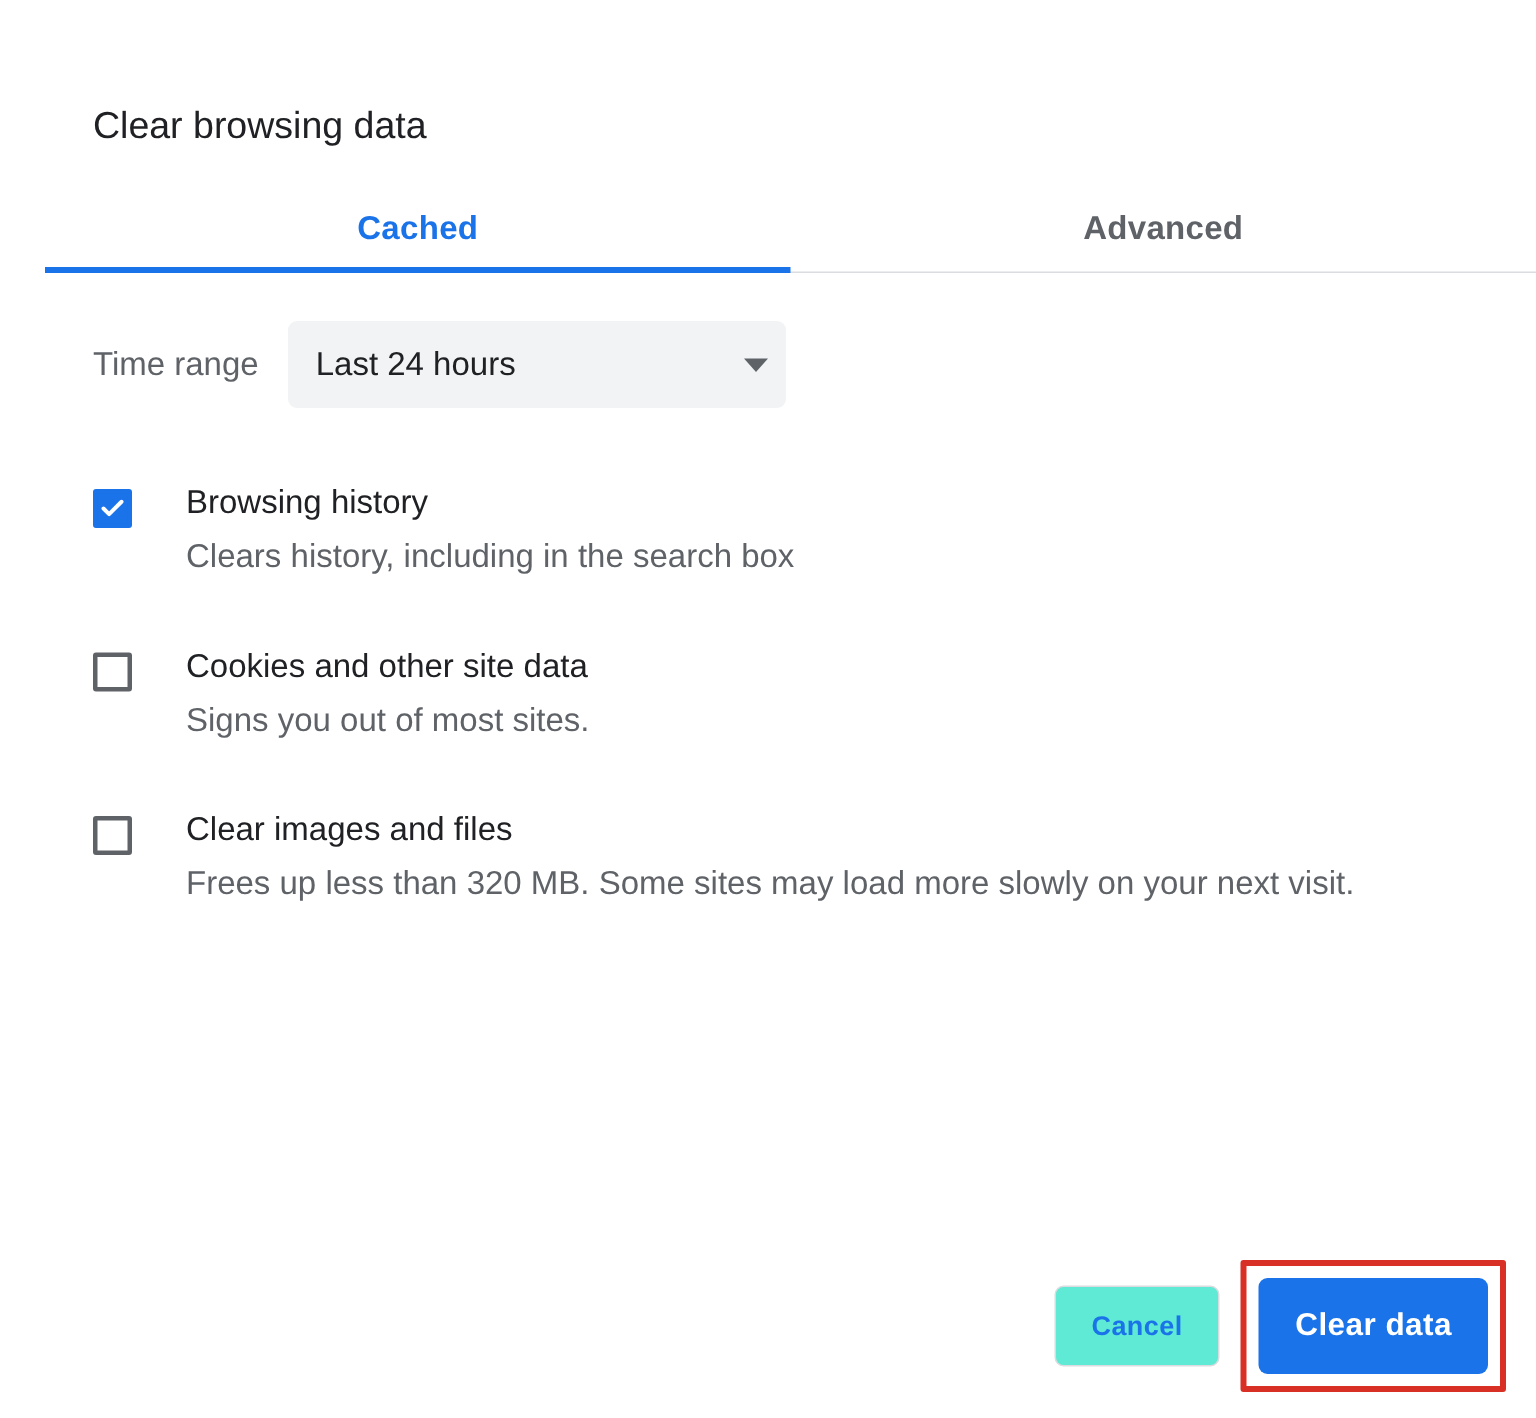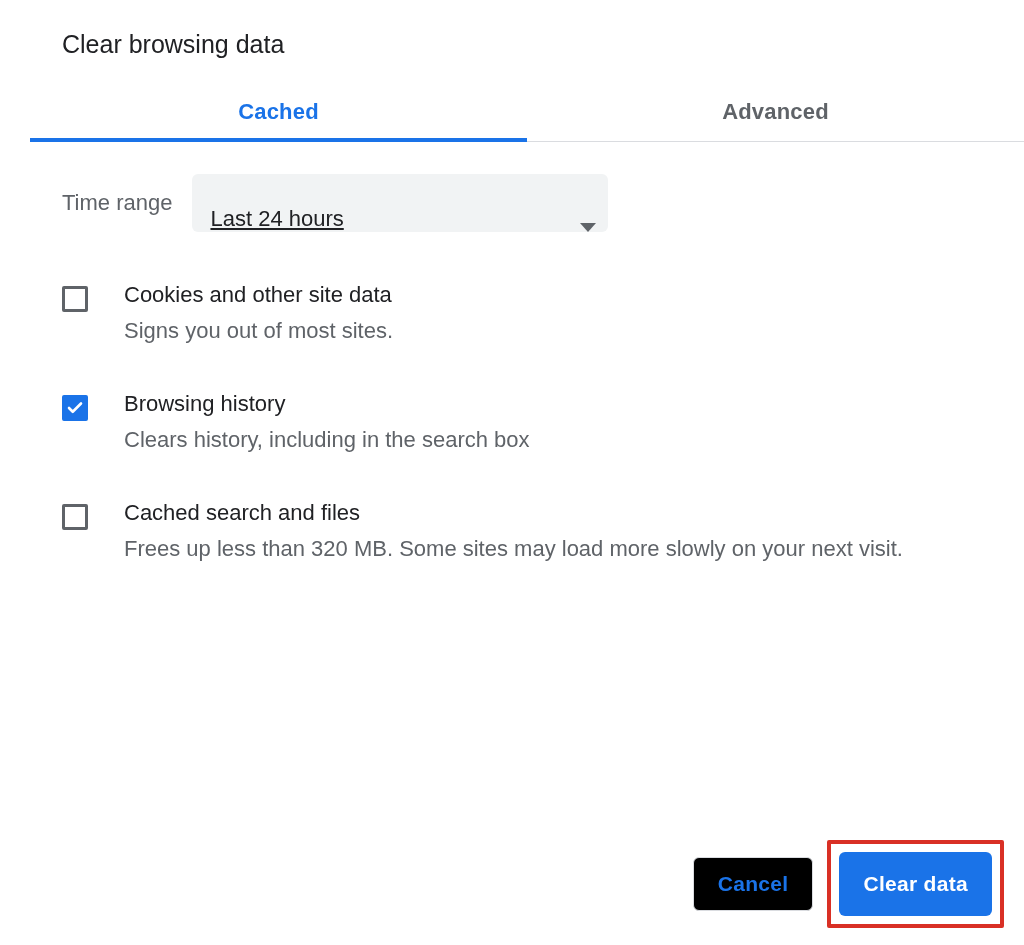--- a/index.html
+++ b/index.html
@@ -19,20 +19,21 @@
     background:#ffffff;
     font-family:Arial, "Helvetica Neue", Helvetica, sans-serif;
     font-size:22px;
     color:var(--text);
     -webkit-font-smoothing:antialiased;
   }
   .dialog{
     width:1024px;
     box-sizing:border-box;
     padding:30px 0 0 0;
+    margin-top:40px;
   }
   .title{
     font-size:25px;
     font-weight:400;
     color:var(--text);
     padding:0 0 30px 62px;
   }
 
   .tabs{
     display:flex;
@@ -67,30 +68,29 @@
     align-items:center;
     gap:20px;
     padding:32px 0 0 62px;
   }
   .time-label{
     color:var(--muted);
     font-size:22px;
   }
   .select{
     display:flex;
-    align-items:flex-end;
+    align-items:center;
     justify-content:space-between;
-    width:416px;
+    width:332px;
     height:58px;
     background:var(--field);
     border-radius:6px;
     padding:0 12px 0 18px;
     box-sizing:border-box;
     cursor:pointer;
-    text-decoration:underline;
   }
   .select-text{
     color:var(--text);
     font-size:22px;
   }
   .select .tri{
     width:0;height:0;
     border-left:8px solid transparent;
     border-right:8px solid transparent;
     border-top:9px solid var(--muted);
@@ -141,23 +141,23 @@
     top:840px;
     display:flex;
     align-items:center;
     gap:14px;
   }
   .btn-cancel{
     height:54px;
     padding:0 24px;
     border:1px solid var(--border);
     border-radius:6px;
-    background:#000000;
+    background:#5eead4;
     color:var(--blue);
-    font-size:21px;
+    font-size:18px;
     font-weight:600;
     cursor:pointer;
     letter-spacing:0.3px;
   }
   .clear-wrap{
     border:4px solid var(--highlight);
     padding:8px;
     border-radius:2px;
     display:flex;
   }
@@ -190,47 +190,47 @@
     <div class="time-label">Time range</div>
     <div class="select">
       <span class="select-text">Last 24 hours</span>
       <span class="tri"></span>
     </div>
   </div>
 
   <div class="options">
 
     <div class="option-row">
-      <div class="checkbox">
-        
-      </div>
-      <div class="option-texts">
-        <div class="opt-title">Cookies and other site data</div>
-        <div class="opt-desc">Signs you out of most sites.</div>
-      </div>
-    </div>
-
-    <div class="option-row">
       <div class="checkbox checked">
         <svg viewBox="0 0 24 24">
             <path d="M20 6L9 17l-5-5" fill="none" stroke="#fff" stroke-width="3.5" stroke-linecap="round" stroke-linejoin="round"></path>
           </svg>
       </div>
       <div class="option-texts">
         <div class="opt-title">Browsing history</div>
         <div class="opt-desc">Clears history, including in the search box</div>
       </div>
     </div>
 
     <div class="option-row">
       <div class="checkbox">
         
       </div>
       <div class="option-texts">
-        <div class="opt-title">Cached search and files</div>
+        <div class="opt-title">Cookies and other site data</div>
+        <div class="opt-desc">Signs you out of most sites.</div>
+      </div>
+    </div>
+
+    <div class="option-row">
+      <div class="checkbox">
+        
+      </div>
+      <div class="option-texts">
+        <div class="opt-title">Clear images and files</div>
         <div class="opt-desc">Frees up less than 320 MB. Some sites may load more slowly on your next visit.</div>
       </div>
     </div>
 
   </div>
 
   <div class="footer">
     <button class="btn-cancel">Cancel</button>
     <div class="clear-wrap">
       <button class="btn-clear">Clear data</button>

